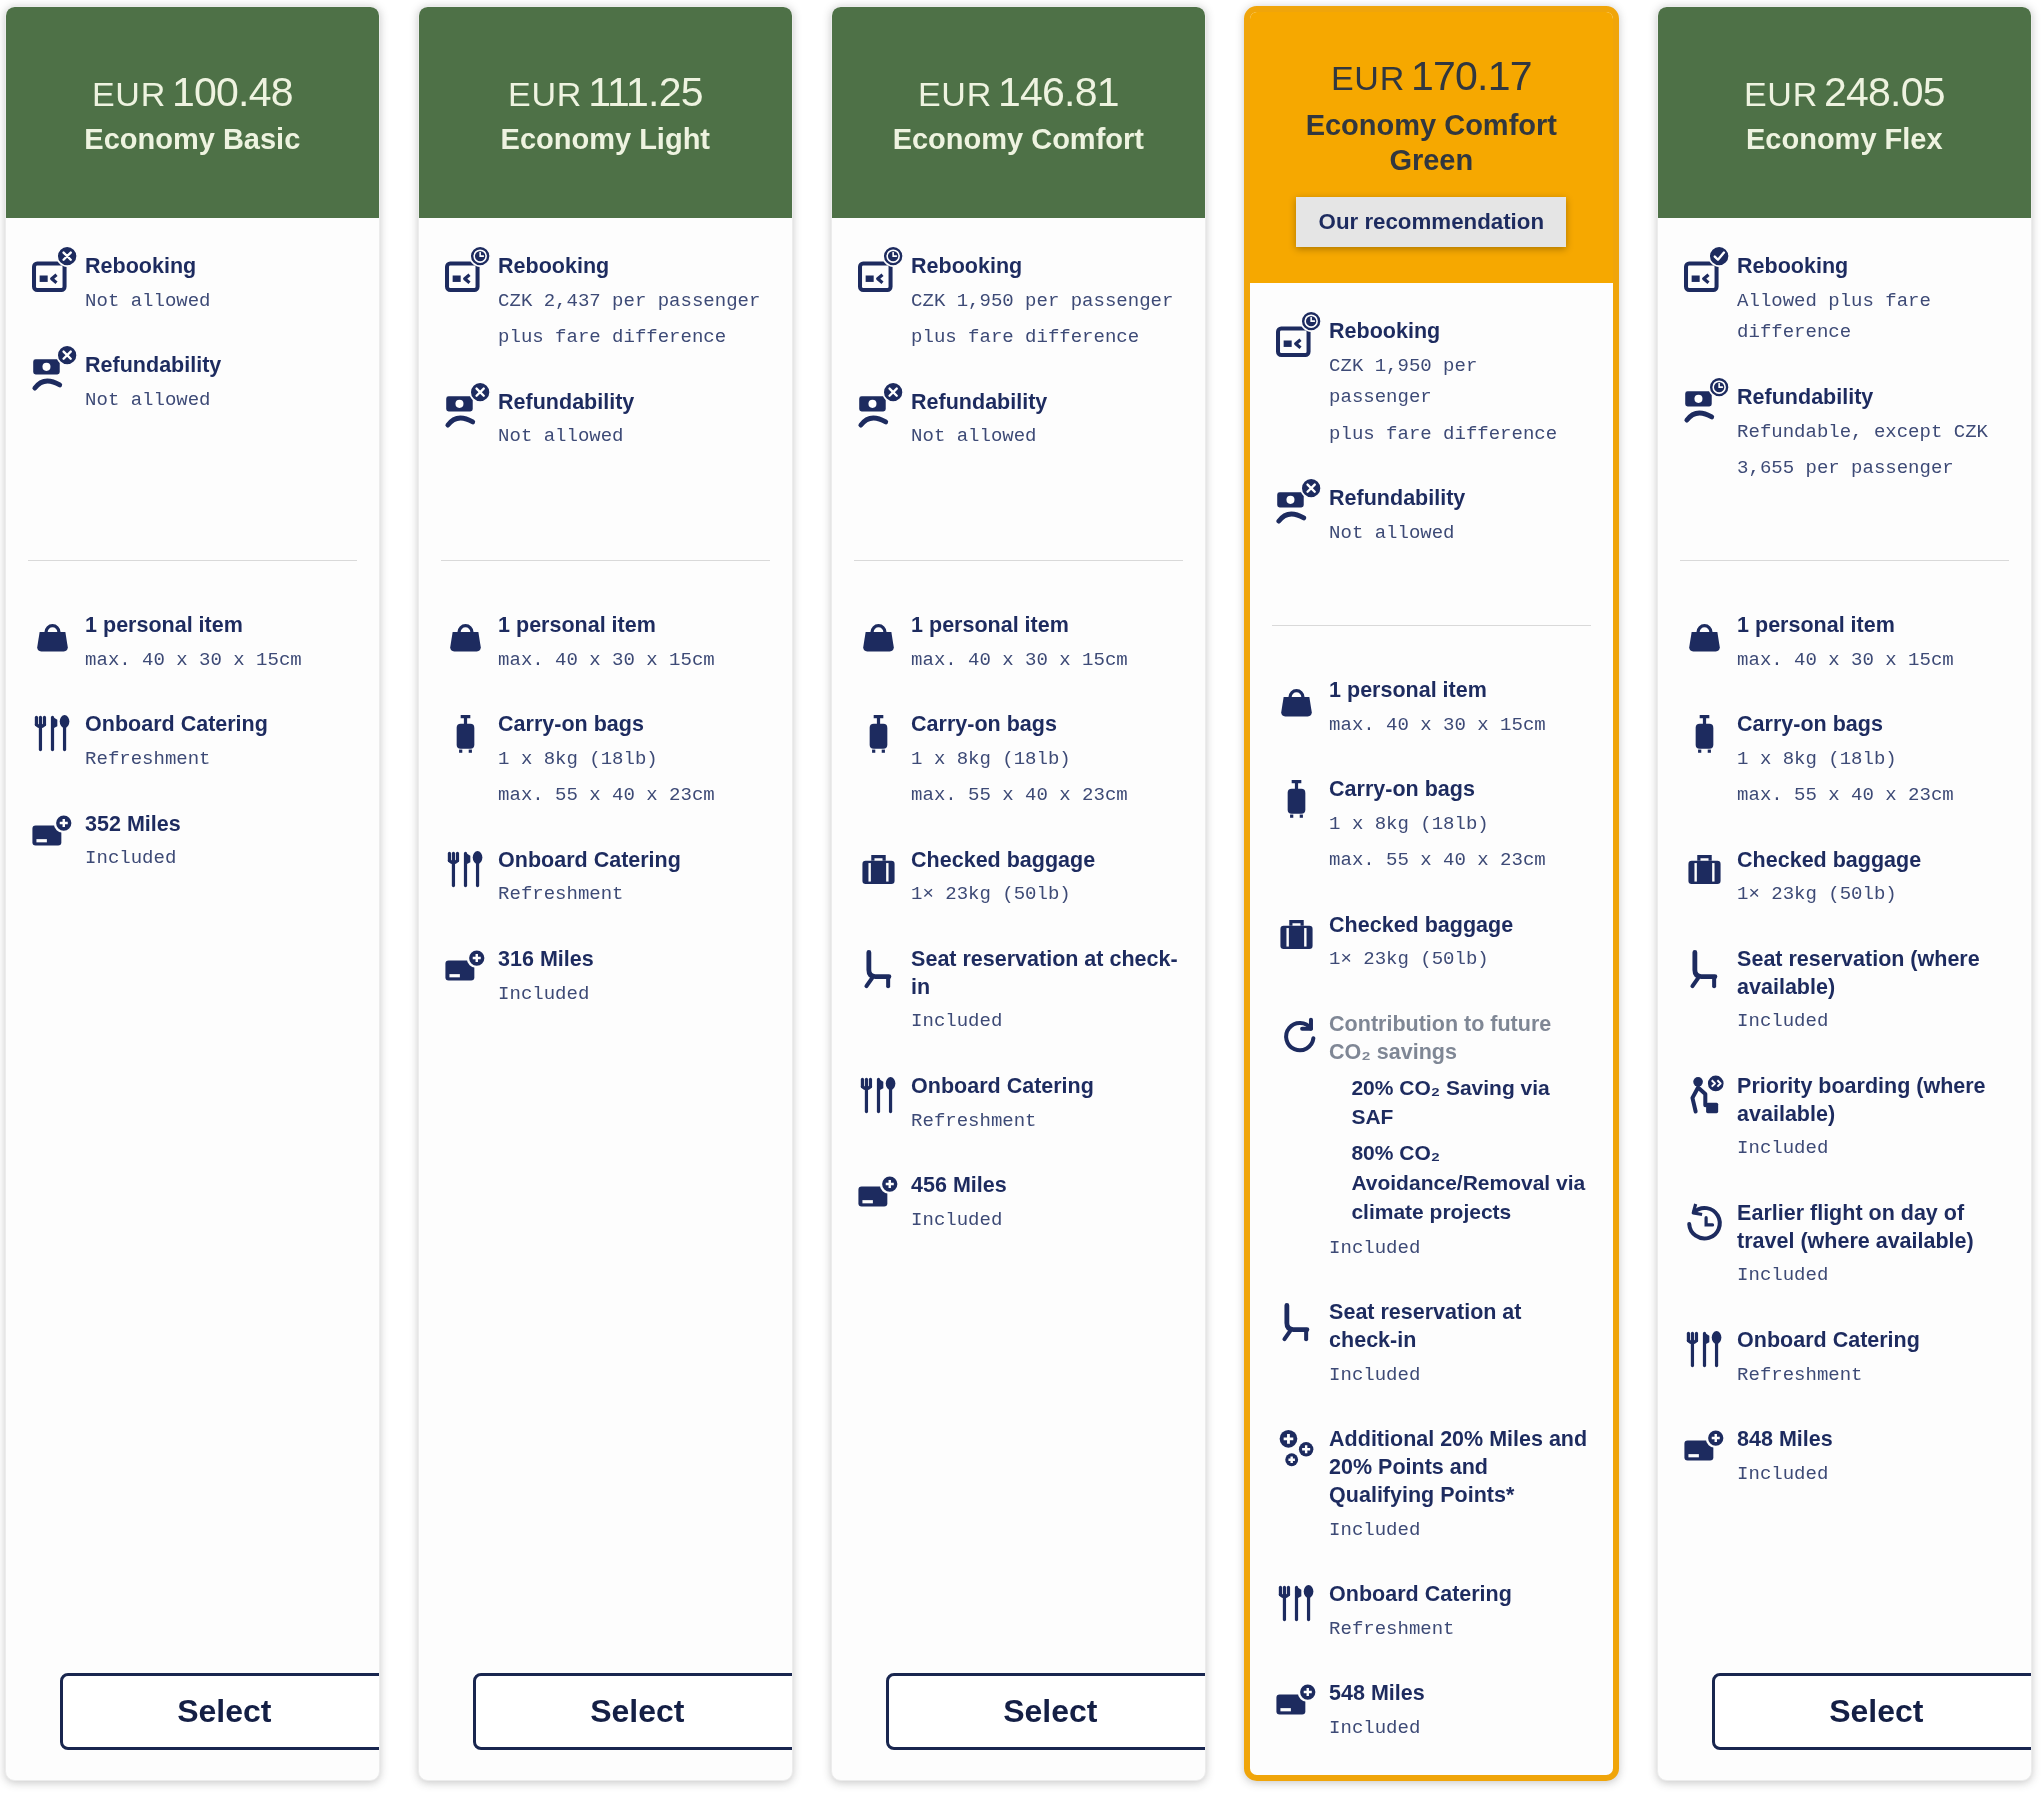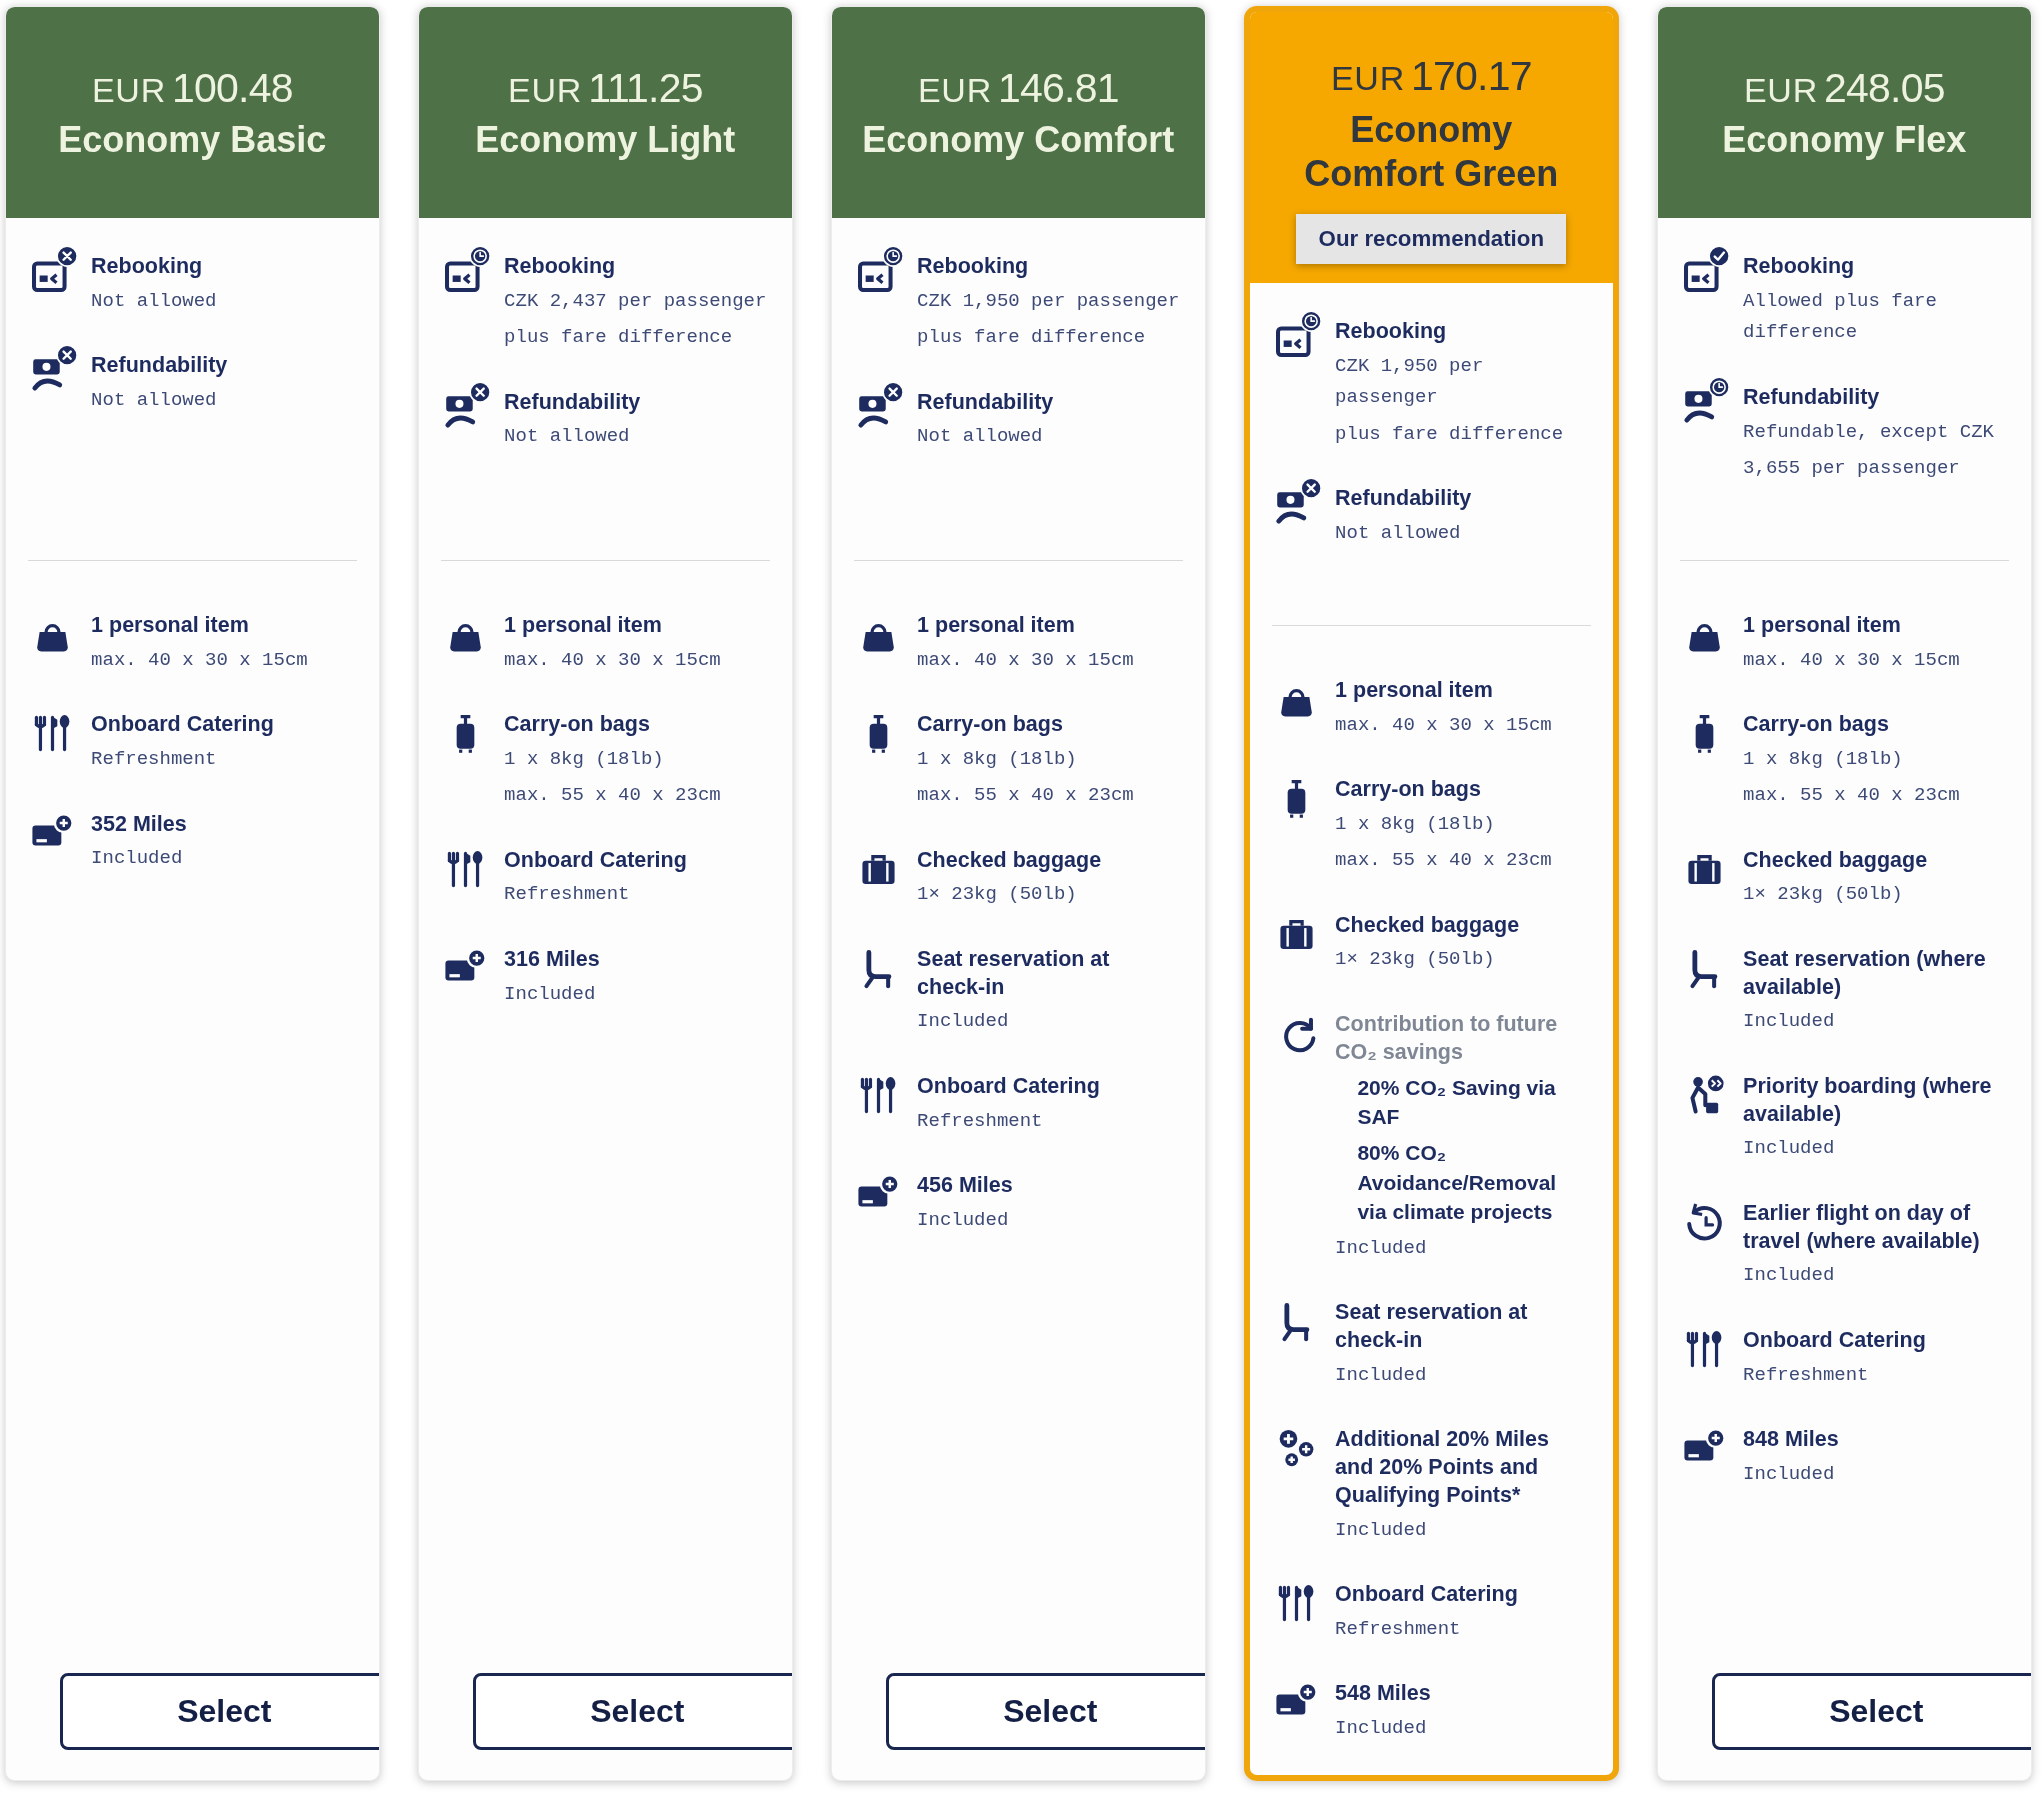--- a/index.html
+++ b/index.html
@@ -7,27 +7,27 @@
   #cards-root{display:flex;gap:38px;padding:6.4px 4.8px;box-sizing:border-box;height:1787px;align-items:stretch;}
   .card{flex:0 0 375px;box-sizing:border-box;background:#fdfdfd;border:0.8px solid #ececec;border-radius:9.6px;
         box-shadow:0 1.6px 8px rgba(60,60,60,.28);display:flex;flex-direction:column;overflow:hidden;}
   .card.highlight{border:6.4px solid #f0a50a;border-radius:12.8px;}
   .card-header{background:#4e7147;color:#eef3e0;min-height:211px;display:flex;flex-direction:column;
         align-items:center;justify-content:center;gap:6.4px;text-align:center;padding:8px 16px;box-sizing:border-box;}
   .highlight .card-header{background:#f6a800;color:#31373f;min-height:271px;justify-content:flex-start;padding-top:41px;gap:8px;padding-bottom:11.2px;}
   .price-line{display:flex;align-items:baseline;gap:6px;}
   .cur{font-size:34px;letter-spacing:0.8px;}
   .amount{font-size:41px;font-weight:500;letter-spacing:-0.8px;}
-  .fare-name{font-size:36px;font-weight:700;line-height:1.2;}
+  .fare-name{font-size:29px;font-weight:700;line-height:1.2;}
   .highlight .fare-name{max-width:263px;}
   .recommend-badge{background:#e5e5e5;color:#1d2b5f;font-size:22.3px;font-weight:700;padding:12px 22.3px;
         margin-top:11.2px;box-shadow:0 2.4px 7.2px rgba(0,0,0,.3);white-space:nowrap;}
   .card-body{display:flex;flex-direction:column;flex:1;padding:35px 22.3px 30px;box-sizing:border-box;}
   .top-policies{min-height:307px;}
-  .feature{display:flex;gap:14px;margin-bottom:35px;justify-content:flex-end;}
+  .feature{display:flex;gap:8px;margin-bottom:35px;justify-content:flex-end;}
   .icon-cell{flex:0 0 49px;height:49px;position:relative;display:flex;justify-content:center;}
   .icon-cell svg.main{display:block;}
   .mini-badge{position:absolute;top:-8px;right:-1.6px;line-height:0;}
   .f-text{flex:1;min-width:0;}
   .f-title{font-size:21.5px;font-weight:700;color:#1d2b5f;line-height:1.3;}
   .f-title.muted{color:#7f8795;}
   .f-bold{font-size:21px;font-weight:700;color:#1d2b5f;line-height:1.4;margin:6.4px 0 6.4px 22.3px;}
   .f-line{font-size:19px;color:#3d4a76;line-height:1.65;margin-top:4.8px;font-family:Liberation Mono, monospace;}
   .divider{border-top:1.6px solid #d9d9d9;margin:0 0 51px 0;}
   .select-btn{margin-top:auto;width:100%;height:77px;background:#ffffff;border:3.2px solid #19264f;border-radius:8px;

